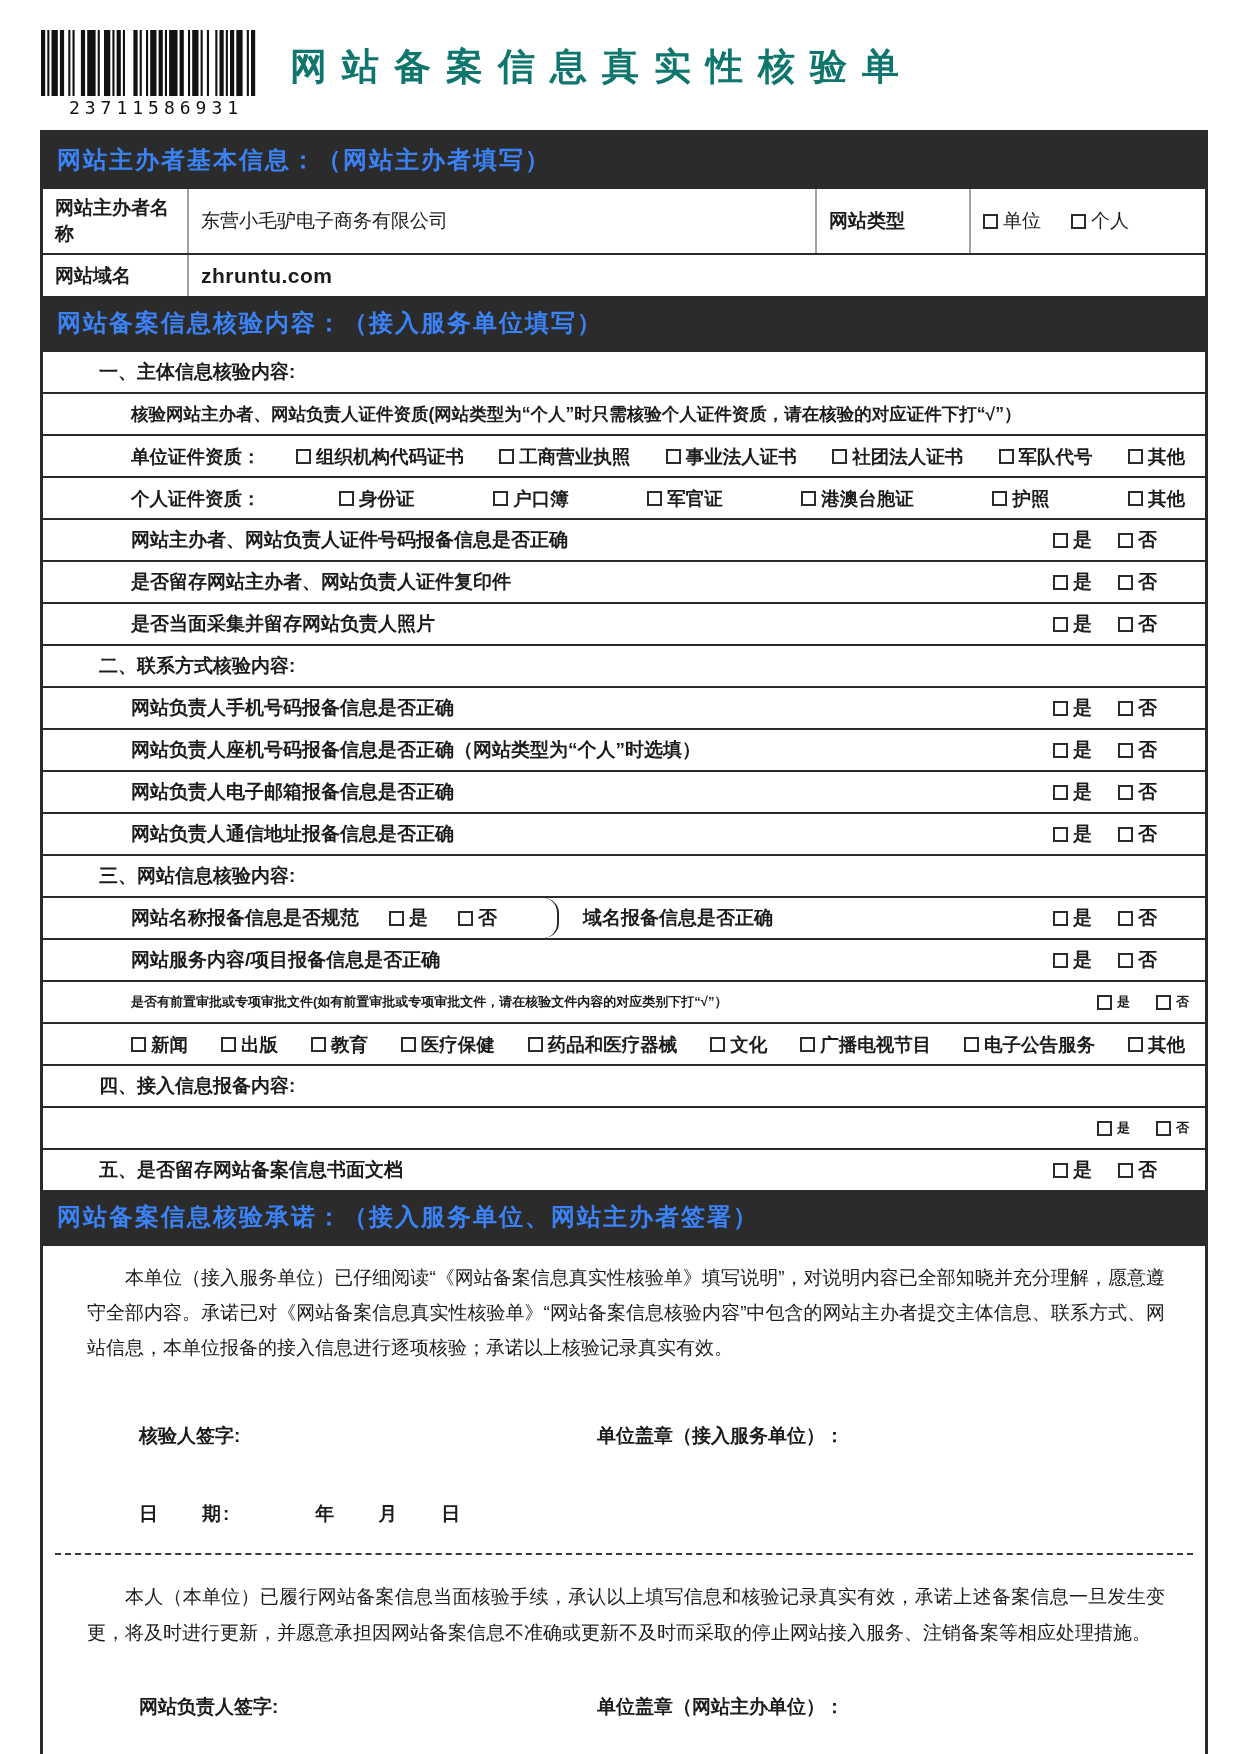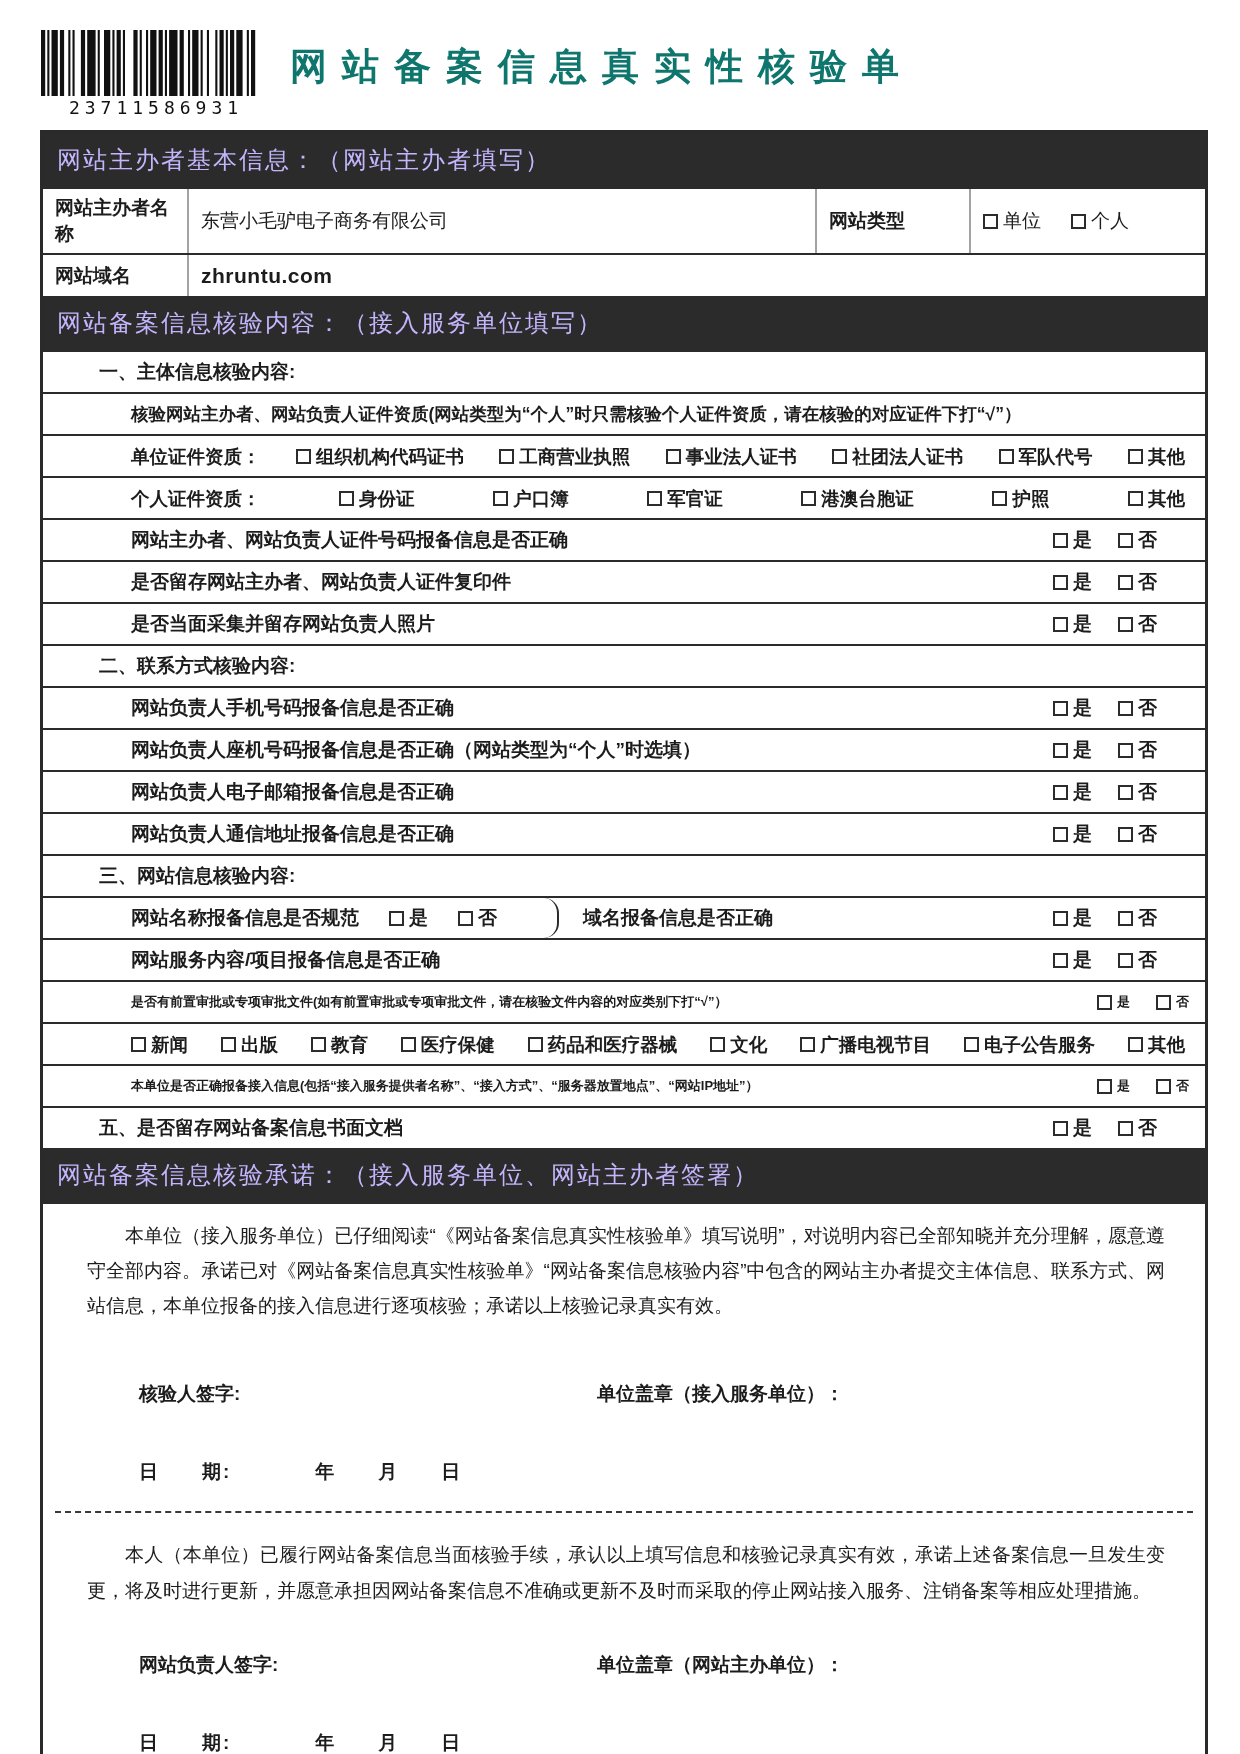--- a/index.html
+++ b/index.html
@@ -25,22 +25,22 @@
     font-size:37px; font-weight:700; letter-spacing:15px;
     white-space:nowrap; color:#0f766e;
   }
 
   
   .form {
     margin:12px 32px 0 40px;
     border:3px solid #2a2a2a;
   }
   .bar {
-    background:#2b2b2b; color:#c4b5fd;
-    font-size:24px; font-weight:400; letter-spacing:2px;
+    background:#2b2b2b; color:#3b82f6;
+    font-size:24px; font-weight:700; letter-spacing:2px;
     padding:11px 16px 11px 14px;
   }
   .brow { display:flex; align-items:stretch; border-top:2px solid #2b2b2b; min-height:43px; }
   .brow:first-of-type { border-top:none; }
   .cell { display:flex; align-items:center; padding:6px 10px 6px 12px; font-size:19px; }
   .cell + .cell { border-left:2px solid #a3a3a3; }
   .w-label { width:144px; flex:none; font-weight:700; }
   .w-value { flex:1; font-weight:500; }
   .w-type  { width:154px; flex:none; font-weight:700; }
   .w-opts  { width:236px; flex:none; gap:30px; }
@@ -407,22 +407,24 @@
           </span>
           <span class="opt">
             <span class="cb"></span>
             <span>电子公告服务</span>
           </span>
           <span class="opt">
             <span class="cb"></span>
             <span>其他</span>
           </span>
         </div>
+        <div class="row section">
+          <span class="qtext">四、接入信息报备内容:</span>
+        </div>
         <div class="row inline_yesno">
-          <span class="qtext">本单位是否正确报备接入信息(包括“接入服务提供者名称”、“接入方式”、“服务器放置地点”、“网站IP地址”）</span>
           <span class="yn inline">
             <span class="opt">
               <span class="cb"></span>
               <span>是</span>
             </span>
             <span class="opt">
               <span class="cb"></span>
               <span>否</span>
             </span>
           </span>

